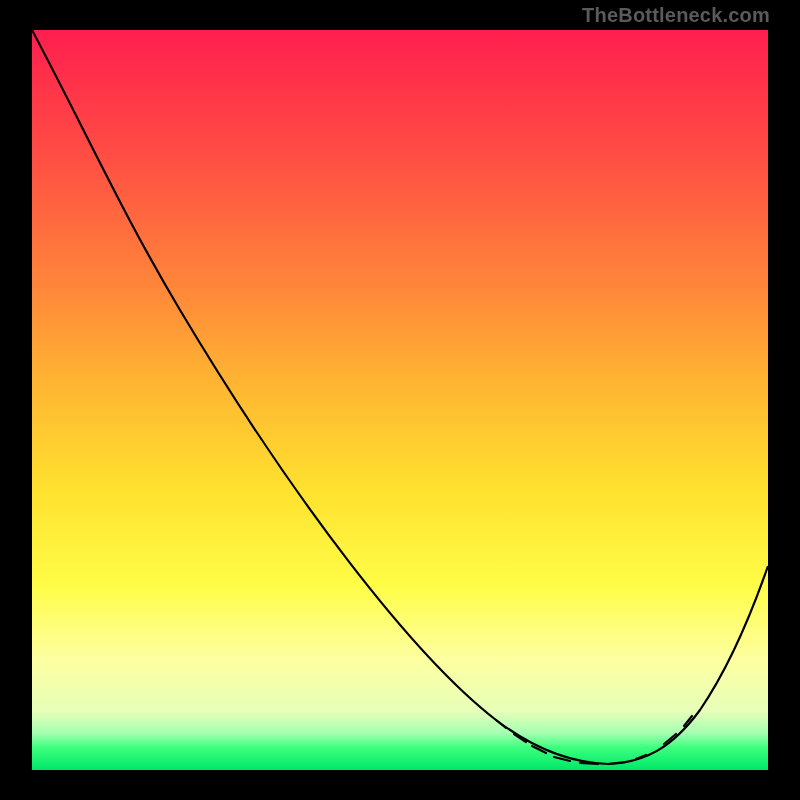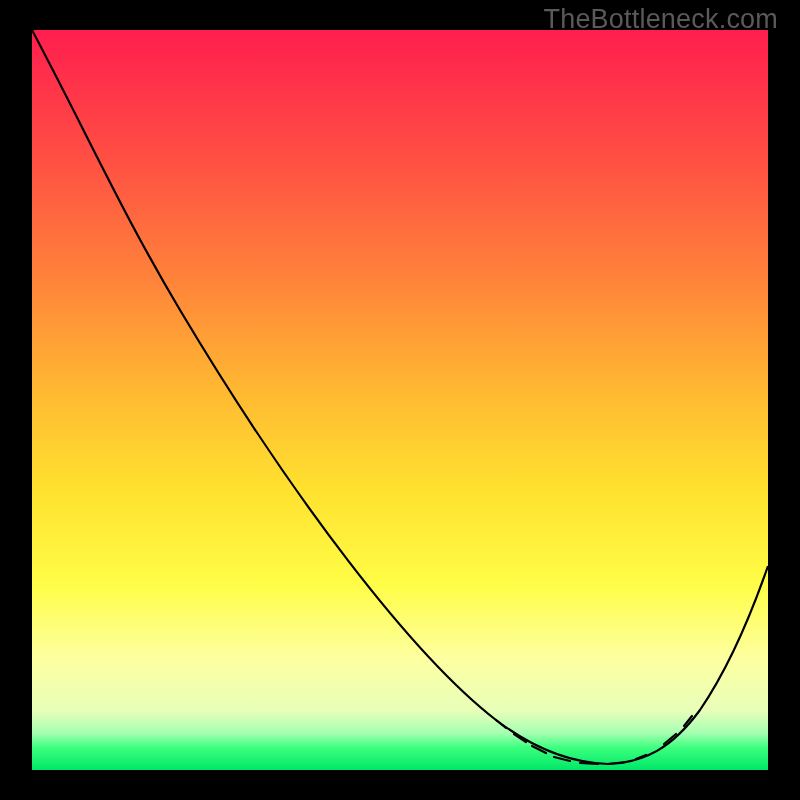--- a/index.html
+++ b/index.html
@@ -13,24 +13,24 @@
   }
   .wrap {
     position: relative;
     width: 800px;
     height: 800px;
     background: #000;
   }
   .watermark {
     position: absolute;
     top: 4px;
-    right: 22px;
+    right: 30px;
     color: #5a5a5a;
-    font-size: 27px;
-    font-weight: 400;
+    font-size: 20px;
+    font-weight: 700;
     letter-spacing: 0.2px;
   }
   .plot {
     position: absolute;
     left: 32px;
     top: 30px;
     width: 736px;
     height: 740px;
     
     background: linear-gradient(to bottom,

